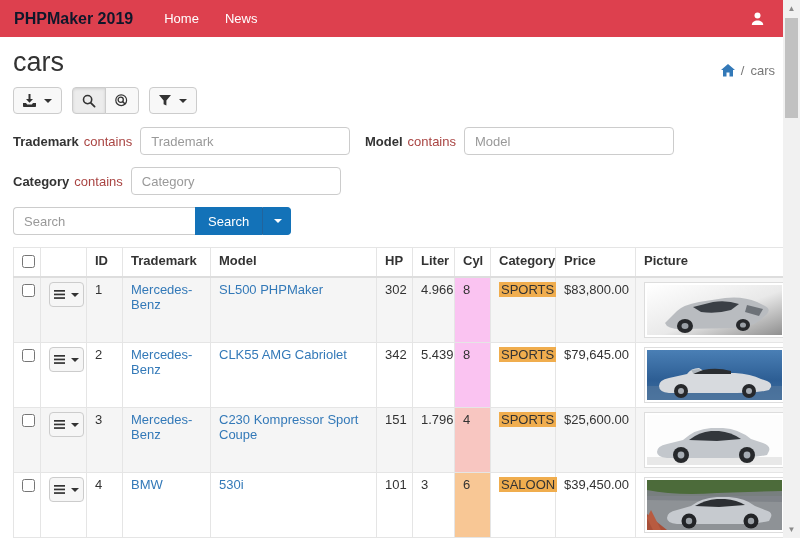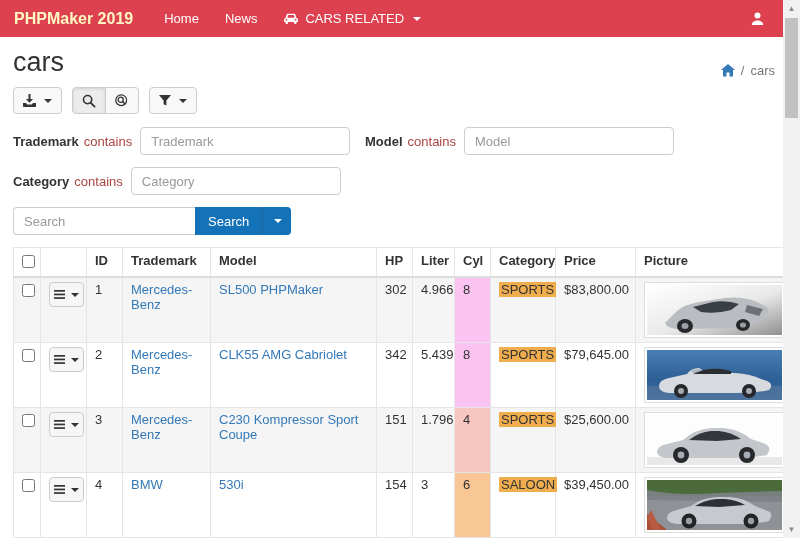--- a/index.html
+++ b/index.html
@@ -2,21 +2,21 @@
 <html><head>
 <meta charset="utf-8">
 <style>
   * { margin:0; padding:0; box-sizing:border-box; }
   html,body { width:800px; height:538px; overflow:hidden; background:#fff;
     font-family:"Liberation Sans","DejaVu Sans",sans-serif; color:#333; }
   .page { position:relative; width:800px; height:538px; }
 
   
   .navbar { height:37px; background:#dd404e; display:flex; align-items:center; padding:0 14px; }
-  .brand { color:#fef9c3; font-weight:bold; font-size:16px; margin-right:18px; cursor:pointer; }
+  .brand { color:#0f172a; font-weight:bold; font-size:16px; margin-right:18px; cursor:pointer; }
   .nav-item { color:#fff; font-size:13px; margin:0 1px; padding:6px 12px; display:flex; align-items:center; gap:6px; cursor:pointer; }
   .caret { width:0; height:0; border-left:4px solid transparent; border-right:4px solid transparent; border-top:4px solid currentColor; display:inline-block; margin-left:3px; }
   .nav-right { margin-left:auto; margin-right:10px; color:#fff; }
 
   
   .content { padding:0 13px; }
   .heading-row { display:flex; align-items:flex-end; margin-top:10px; }
   .page-title { font-size:27px; font-weight:400; color:#333; }
   .breadcrumb { margin-left:auto; margin-top:6px; font-size:13px; color:#777; display:flex; align-items:center; gap:6px; margin-right:12px; }
 
@@ -75,29 +75,20 @@
 <div class="page">
 
   <div class="navbar">
     <span class="brand">PHPMaker 2019</span>
     <span class="nav-item">
         <span>Home</span>
       </span>
     <span class="nav-item">
         <span>News</span>
       </span>
-    <span class="nav-item">
-      <span class="ico">
-        <svg width="16" height="12" viewBox="0 0 16 12">
-            <path fill="#fff" d="M2.5 5 3.6 1.8C3.8 1.1 4.4.8 5 .8h6c.6 0 1.2.3 1.4 1L13.5 5c.9.2 1.5.9 1.5 1.8V9h-1.5v1.2c0 .5-.4.8-.9.8h-.7c-.5 0-.9-.3-.9-.8V9H5v1.2c0 .5-.4.8-.9.8h-.7c-.5 0-.9-.3-.9-.8V9H1V6.8C1 5.9 1.6 5.2 2.5 5Zm1.8-.2h7.4l-.9-2.6c-.1-.2-.2-.3-.4-.3H5.6c-.2 0-.3.1-.4.3L4.3 4.8ZM3.4 7.6a.9.9 0 1 0 0-1.8.9.9 0 0 0 0 1.8Zm9.2 0a.9.9 0 1 0 0-1.8.9.9 0 0 0 0 1.8Z"></path>
-          </svg>
-      </span>
-      <span>CARS RELATED</span>
-      <span class="caret"></span>
-    </span>
     <span class="nav-right nav-item">
       <span class="ico">
         <svg width="13" height="14" viewBox="0 0 13 14">
             <circle cx="6.5" cy="3.6" r="3" fill="#fff"></circle>
             <path fill="#fff" d="M.8 13c0-3 2.6-4.6 5.7-4.6s5.7 1.6 5.7 4.6H.8Z"></path>
           </svg>
       </span>
     </span>
   </div>
 
@@ -348,21 +339,21 @@
                     <rect width="11" height="1.7" y="0" fill="#333"></rect>
                     <rect width="11" height="1.7" y="3.6" fill="#333"></rect>
                     <rect width="11" height="1.7" y="7.2" fill="#333"></rect>
                   </svg></span>
               <span class="caret" style="color:#333"></span>
             </span>
           </td>
           <td>4</td>
           <td><a class="cell-link">BMW</a></td>
           <td><a class="cell-link">530i</a></td>
-          <td>154</td>
+          <td>101</td>
           <td>3</td>
           <td class="cyl-cell" style="background: rgb(248, 199, 149);">6</td>
           <td><span class="hl">SALOON</span></td>
           <td>$39,450.00</td>
           <td>
             <span class="thumb">
               <svg viewBox="0 0 135 50" preserveAspectRatio="none">
                 <rect width="135" height="50" fill="#8e9296"></rect>
                 <rect width="135" height="16" fill="#4c6b3a"></rect>
                 <path d="M0 10 Q30 16 70 13 L135 11 135 22 0 20 Z" fill="#7d8287" opacity="0.9"></path>

